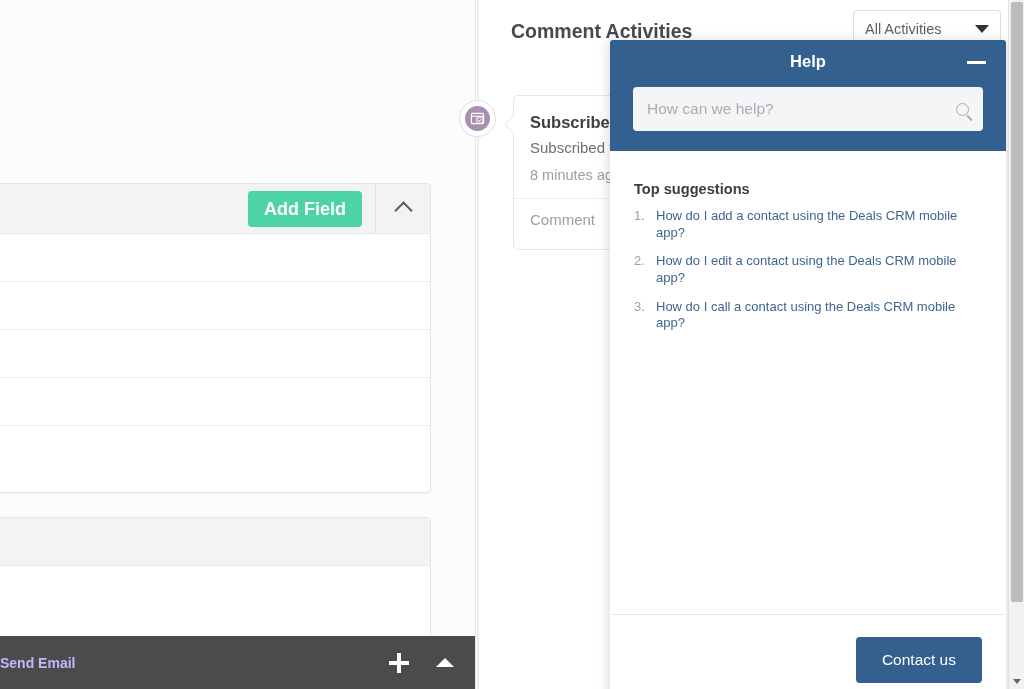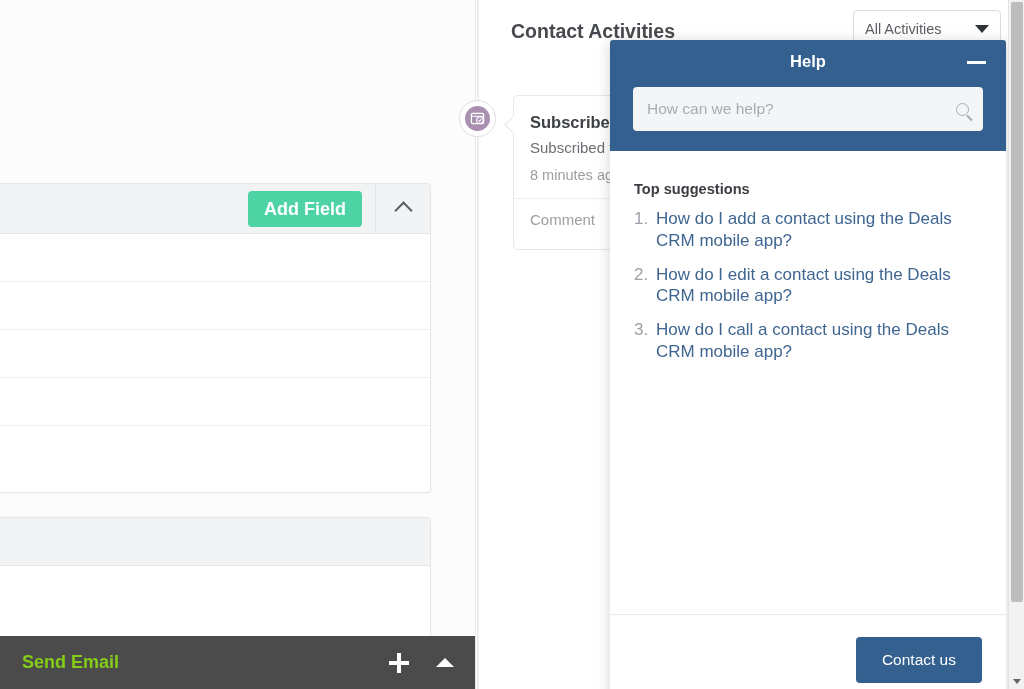--- a/index.html
+++ b/index.html
@@ -182,21 +182,21 @@
   .help-body { flex:1; padding:22px 24px 0 24px; overflow:hidden; }
   .sugg-title {
     font-size:14.6px; font-weight:bold; color:#3a3d41;
     margin-bottom:11px;
     margin-top:8px;
   }
   .sugg-list { list-style:none; counter-reset:s; }
   .sugg-item {
     counter-increment:s;
     display:flex; margin-bottom:12px;
-    font-size:17px; line-height:1.28;
+    font-size:13px; line-height:1.28;
   }
   .sugg-item:before {
     content:counter(s) ".";
     color:#9ca1a8; width:22px; flex:0 0 22px;
   }
   .sugg-link { color:#3f6591; cursor:pointer; }
 
   .help-footer {
     flex:0 0 auto; height:90px;
     border-top:1px solid #e8e9ea;
@@ -210,22 +210,22 @@
     font-family:"Liberation Sans", sans-serif;
   }
 
   
   .compose {
     position:absolute; left:0; bottom:0; width:476px; height:53px;
     background:#4b4b4b;
     display:flex; align-items:center;
   }
   .compose-title {
-    color:#84cc16; font-size:18px; font-weight:bold;
-    margin-left:22px; flex:1;
+    color:#c4b5fd; font-size:14px; font-weight:bold;
+    flex:1;
   }
   .move-icon { width:22px; height:22px; position:relative; margin-right:26px; cursor:move; }
   .move-icon:before, .move-icon:after {
     content:""; position:absolute; background:#ffffff;
   }
   .move-icon:before { left:9px; top:1px; width:4px; height:20px; }
   .move-icon:after  { left:1px; top:9px; width:20px; height:4px; }
   .compose-chev {
     width:0; height:0; margin-right:22px; cursor:pointer;
     border-left:9px solid transparent; border-right:9px solid transparent;
@@ -281,21 +281,21 @@
     <div class="compose">
       <span class="compose-title">Send Email</span>
       <span class="move-icon"></span>
       <span class="compose-chev"></span>
     </div>
   </div>
 
   <div class="pane-divider"></div>
 
   <div class="activities">
-    <div class="act-title">Contact Activities</div>
+    <div class="act-title">Comment Activities</div>
 
     <div class="act-filter">
       <span class="act-filter-label">All Activities</span>
       <span class="caret-down"></span>
     </div>
   </div>
 
   <div class="timeline-line"></div>
 
   <div class="act-badge">

